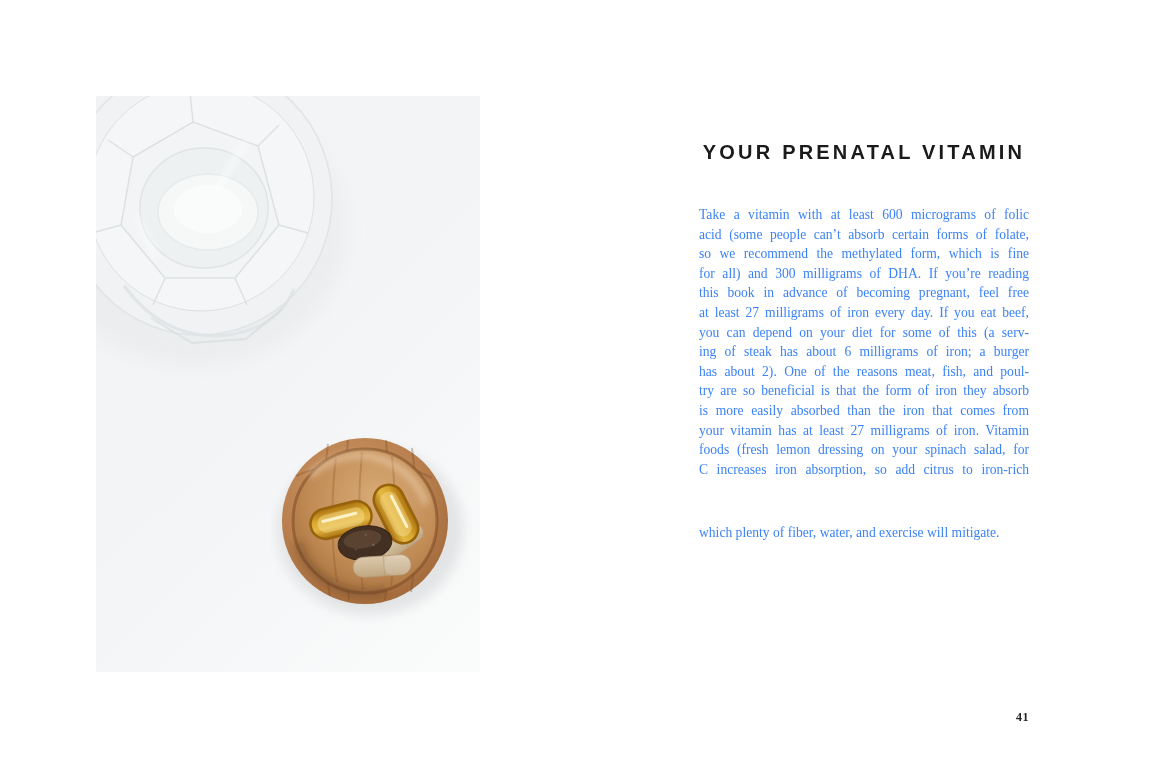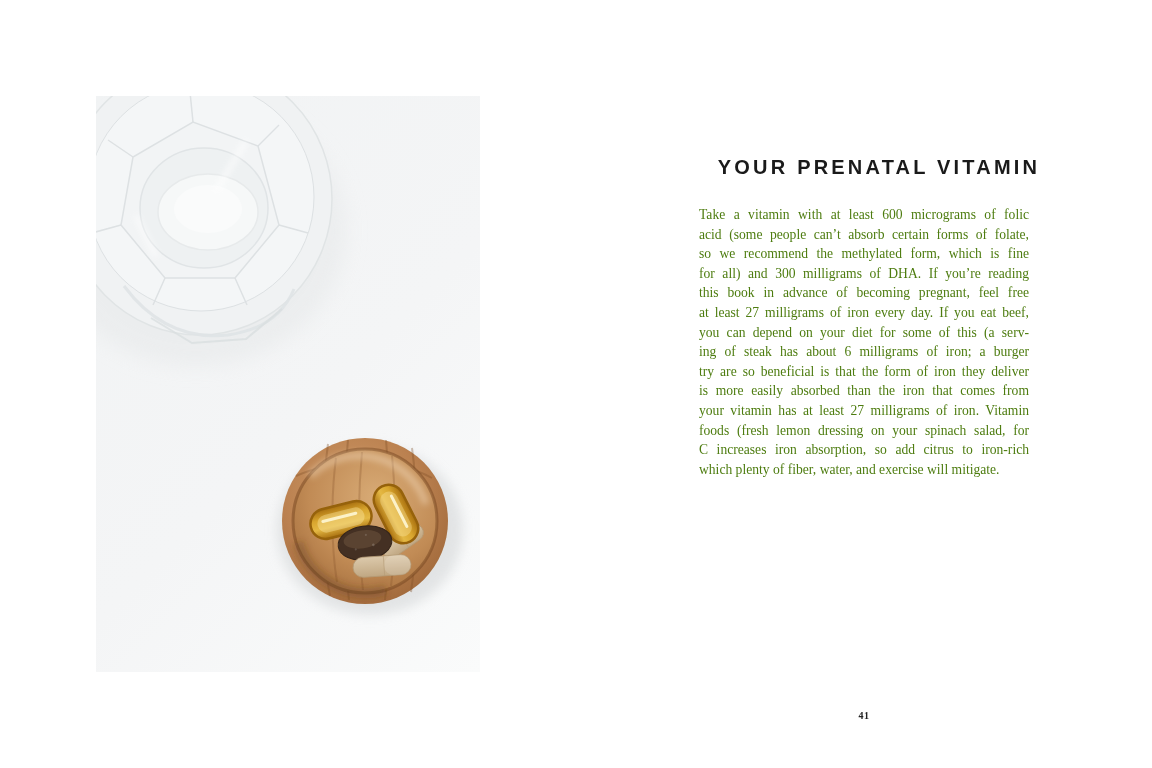--- a/index.html
+++ b/index.html
@@ -18,51 +18,52 @@
     overflow:hidden;
   }
   .photo svg{display:block;width:100%;height:100%;}
   .page-right{
     position:absolute;
     left:699px;top:0;width:330px;height:768px;
   }
   .chapter-heading{
     position:absolute;
     top:141px;left:0;width:100%;
-    margin:15px;
+    margin:0;
     font-family:"Liberation Sans", sans-serif;
     font-weight:700;
     font-size:20px;
     letter-spacing:3.2px;
     text-align:center;
     color:#1a1a1a;
     white-space:nowrap;
   }
   .body-text{
     position:absolute;
     top:205px;left:0;width:330px;
-    color:#4d7c0f;
+    color:#3b82f6;
     font-size:13.6px;
     line-height:19.6px;
   }
   .body-line{
     text-align:justify;
     text-align-last:justify;
     white-space:normal;
   }
   .body-line.last{
     text-align-last:left;
+    margin-top:44px;
   }
   .folio{
     position:absolute;
     top:710px;left:0;width:100%;
-    text-align:center;
+    text-align:right;
     font-family:"Liberation Serif", serif;
     font-weight:700;
-    font-size:10px;
+    font-size:12px;
     letter-spacing:0.5px;
     color:#222222;
   }
 </style>
 </head>
 <body>
 
 <div class="spread">
 
   <figure class="photo" aria-label="Overhead photo of a glass of water and a small wooden bowl holding prenatal vitamins">
@@ -182,21 +183,22 @@
 
     <div class="body-text">
       <div class="body-line">Take a vitamin with at least 600 micrograms of folic</div>
       <div class="body-line">acid (some people can’t absorb certain forms of folate,</div>
       <div class="body-line">so we recommend the methylated form, which is fine</div>
       <div class="body-line">for all) and 300 milligrams of DHA. If you’re reading</div>
       <div class="body-line">this book in advance of becoming pregnant, feel free</div>
       <div class="body-line">at least 27 milligrams of iron every day. If you eat beef,</div>
       <div class="body-line">you can depend on your diet for some of this (a serv-</div>
       <div class="body-line">ing of steak has about 6 milligrams of iron; a burger</div>
-      <div class="body-line">try are so beneficial is that the form of iron they deliver</div>
+      <div class="body-line">has about 2). One of the reasons meat, fish, and poul-</div>
+      <div class="body-line">try are so beneficial is that the form of iron they absorb</div>
       <div class="body-line">is more easily absorbed than the iron that comes from</div>
       <div class="body-line">your vitamin has at least 27 milligrams of iron. Vitamin</div>
       <div class="body-line">foods (fresh lemon dressing on your spinach salad, for</div>
       <div class="body-line">C increases iron absorption, so add citrus to iron-rich</div>
       <div class="body-line last">which plenty of fiber, water, and exercise will mitigate.</div>
     </div>
 
     <div class="folio">41</div>
   </main>
 

